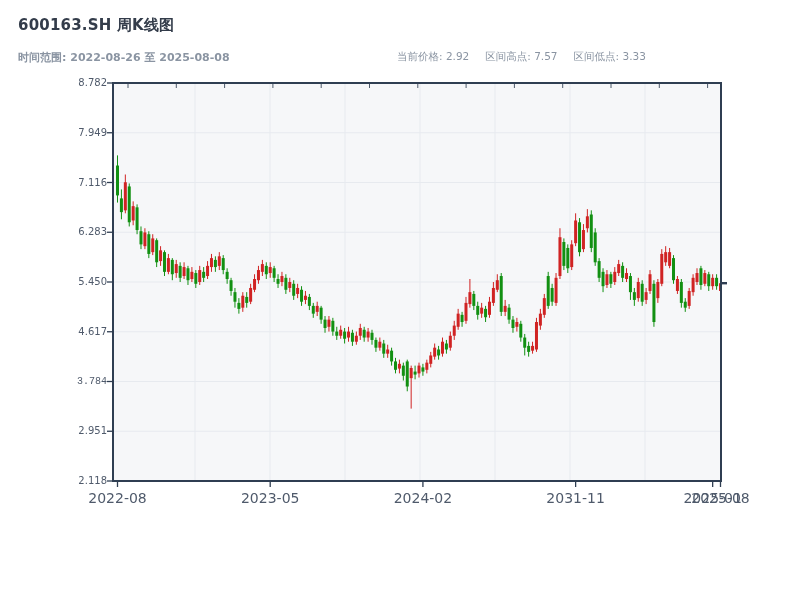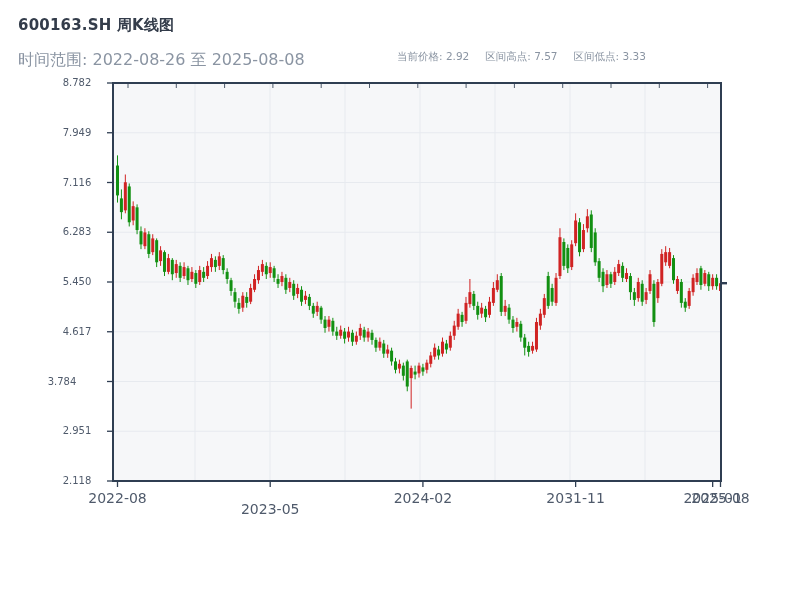--- a/index.html
+++ b/index.html
@@ -1,23 +1,23 @@
 <!DOCTYPE html>
 <html><head>
 <meta charset="utf-8">
 <style>
   html,body{margin:0;padding:0;background:#fff;}
   .app{position:relative;width:800px;height:600px;background:#ffffff;overflow:hidden;
        font-family:"DejaVu Sans","Liberation Sans",sans-serif;}
   .title{position:absolute;left:18px;top:16px;font-size:15px;font-weight:600;
          color:#333c4a;letter-spacing:.2px;}
-  .subrow{position:absolute;left:18px;top:50px;font-size:16px;color:#8a94a2;}
+  .subrow{position:absolute;left:18px;top:50px;font-size:11px;color:#8a94a2;font-weight:bold;}
   .stats{position:absolute;left:397px;top:50px;font-size:10.5px;color:#8a94a2;white-space:nowrap;}
   .stats .grp{margin-right:16px;}
-  .tick-label-y{position:absolute;width:60px;text-align:center;font-size:10px;color:#4f5a6b;
+  .tick-label-y{position:absolute;width:60px;text-align:right;font-size:10px;color:#4f5a6b;
                 transform:translateY(-6px);}
   .tick-label-x{position:absolute;width:64px;text-align:center;font-size:14px;color:#4f5a6b;
                 transform:translateX(-32px);}
   svg{position:absolute;left:0;top:0;}
 </style>
 </head>
 <body>
 
 <div class="app">
 
@@ -387,24 +387,24 @@
       <rect x="721" y="281.9944777911165" width="6" height="2.4" fill="#2f3e52"></rect>
     </svg>
 
   <div id="labels">
       <div class="tick-label-y" style="left: 47px; top: 83px;">8.782</div>
       <div class="tick-label-y" style="left: 47px; top: 132.75px;">7.949</div>
       <div class="tick-label-y" style="left: 47px; top: 182.5px;">7.116</div>
       <div class="tick-label-y" style="left: 47px; top: 232.25px;">6.283</div>
       <div class="tick-label-y" style="left: 47px; top: 282px;">5.450</div>
       <div class="tick-label-y" style="left: 47px; top: 331.75px;">4.617</div>
-      <div class="tick-label-y" style="left: 32px; top: 381.5px;">3.784</div>
+      <div class="tick-label-y" style="left: 47px; top: 381.5px; font-family: Liberation Mono, monospace;">3.784</div>
       <div class="tick-label-y" style="left: 47px; top: 431.25px;">2.951</div>
       <div class="tick-label-y" style="left: 47px; top: 481px;">2.118</div>
       <div class="tick-label-x" style="left: 117.5px; top: 490px;">2022-08</div>
-      <div class="tick-label-x" style="left: 270.208px; top: 490px; margin-top: 11px;">2023-05</div>
+      <div class="tick-label-x" style="left: 270.208px; top: 490px;">2023-05</div>
       <div class="tick-label-x" style="left: 422.916px; top: 490px;">2024-02</div>
       <div class="tick-label-x" style="left: 575.623px; top: 490px;">2031-11</div>
       <div class="tick-label-x" style="left: 712.669px; top: 490px;">2025-01</div>
       <div class="tick-label-x" style="left: 720.5px; top: 490px;">2025-08</div>
     </div>
 
 </div>
 
 </body></html>

